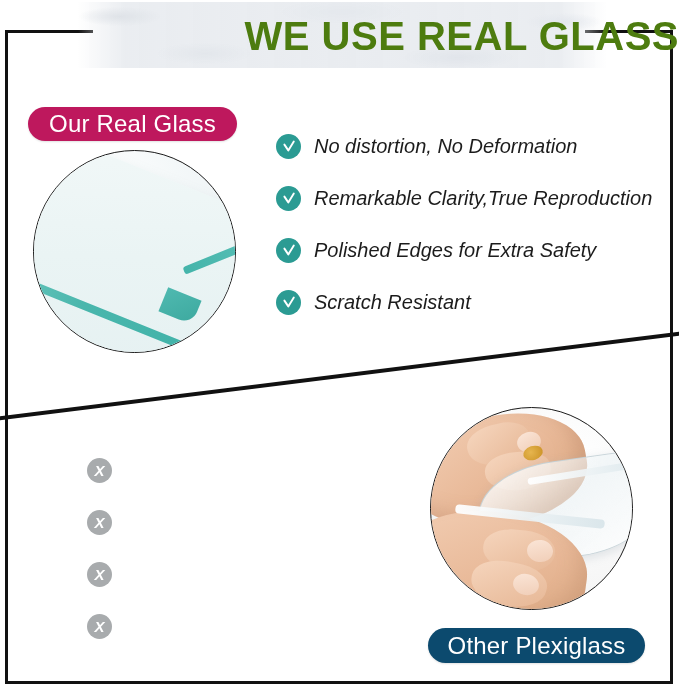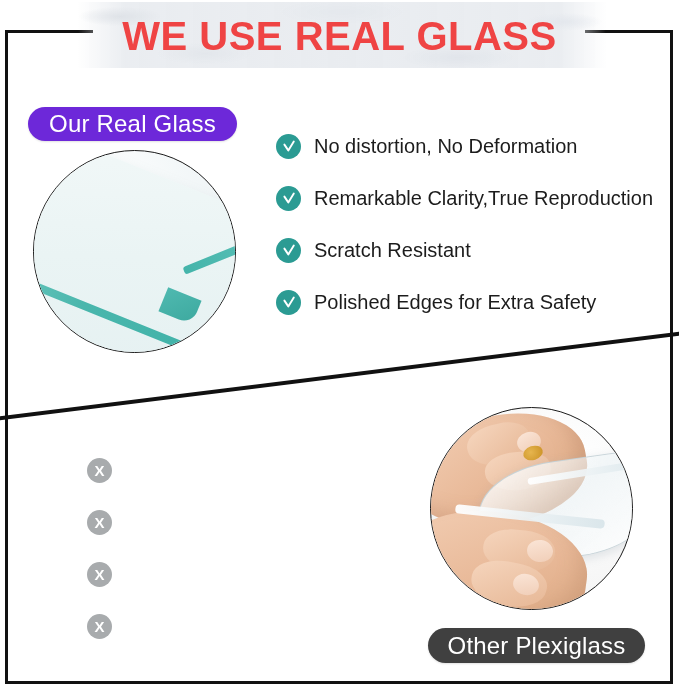--- a/index.html
+++ b/index.html
@@ -45,25 +45,25 @@
       radial-gradient(ellipse 80px 17px at 72% 84%, rgba(224,228,234,.9), rgba(224,228,234,0) 72%),
       radial-gradient(ellipse 55px 13px at 92% 30%, rgba(226,230,236,.85), rgba(226,230,236,0) 70%),
       linear-gradient(to right, rgba(233,236,240,0) 0%, rgba(233,236,240,.95) 9%, rgba(233,236,240,.98) 50%, rgba(233,236,240,.95) 91%, rgba(233,236,240,0) 100%);
     filter: blur(0.4px);
   }
   .title-text {
     position: absolute;
     left: 0;
     top: 14px;
     width: 679px;
-    text-align: center;
+    text-align: right;
     font-size: 40px;
     font-weight: bold;
     letter-spacing: 0.5px;
-    color: #ef4444;
+    color: #4d7c0f;
     line-height: 44px;
     white-space: nowrap;
   }
 
   
   .diagonal {
     position: absolute;
     left: -10px;
     top: 374px;
     width: 700px;
@@ -83,28 +83,28 @@
     color: #ffffff;
     font-size: 24px;
     letter-spacing: 0.2px;
     box-shadow: 0 1px 2px rgba(0,0,0,.12);
   }
   .pill-good {
     left: 28px;
     top: 107px;
     width: 209px;
     height: 34px;
-    background: #6d28d9;
+    background: #be185d;
   }
   .pill-bad {
     left: 428px;
     top: 628px;
     width: 217px;
     height: 35px;
-    background: #404040;
+    background: #0c4a6e;
     justify-content: center;
   }
 
   
   .photo {
     position: absolute;
     border-radius: 50%;
     overflow: hidden;
     border: 1.5px solid #1a1a1a;
     box-sizing: border-box;
@@ -266,20 +266,21 @@
     position: absolute;
   }
   .list-good { left: 276px; top: 133px; width: 400px; }
   .list-bad  { left: 87px;  top: 457px; width: 400px; }
 
   .list-row {
     display: flex;
     align-items: center;
     height: 26px;
     margin-bottom: 26px;
+    font-style: italic;
   }
   .list-row:last-child { margin-bottom: 0; }
 
   .icon-circle {
     flex: 0 0 auto;
     width: 25px;
     height: 25px;
     border-radius: 50%;
     display: flex;
     align-items: center;
@@ -354,30 +355,30 @@
       </span>
       <span class="list-label">Remarkable Clarity,True Reproduction</span>
     </div>
 
     <div class="list-row">
       <span class="icon-circle icon-check">
         <svg width="16" height="16" viewBox="0 0 16 16" aria-hidden="true">
           <path d="M3.4 6.6 L7.3 12.4 L12.8 3.6" fill="none" stroke="#ffffff" stroke-width="1.9" stroke-linecap="round" stroke-linejoin="round"></path>
         </svg>
       </span>
-      <span class="list-label">Scratch Resistant</span>
+      <span class="list-label">Polished Edges for Extra Safety</span>
     </div>
 
     <div class="list-row">
       <span class="icon-circle icon-check">
         <svg width="16" height="16" viewBox="0 0 16 16" aria-hidden="true">
           <path d="M3.4 6.6 L7.3 12.4 L12.8 3.6" fill="none" stroke="#ffffff" stroke-width="1.9" stroke-linecap="round" stroke-linejoin="round"></path>
         </svg>
       </span>
-      <span class="list-label">Polished Edges for Extra Safety</span>
+      <span class="list-label">Scratch Resistant</span>
     </div>
 
   </div>
 
   <div class="list list-bad">
 
     <div class="list-row">
       <span class="icon-circle icon-x">
         <span class="icon-x-glyph">X</span>
       </span>

